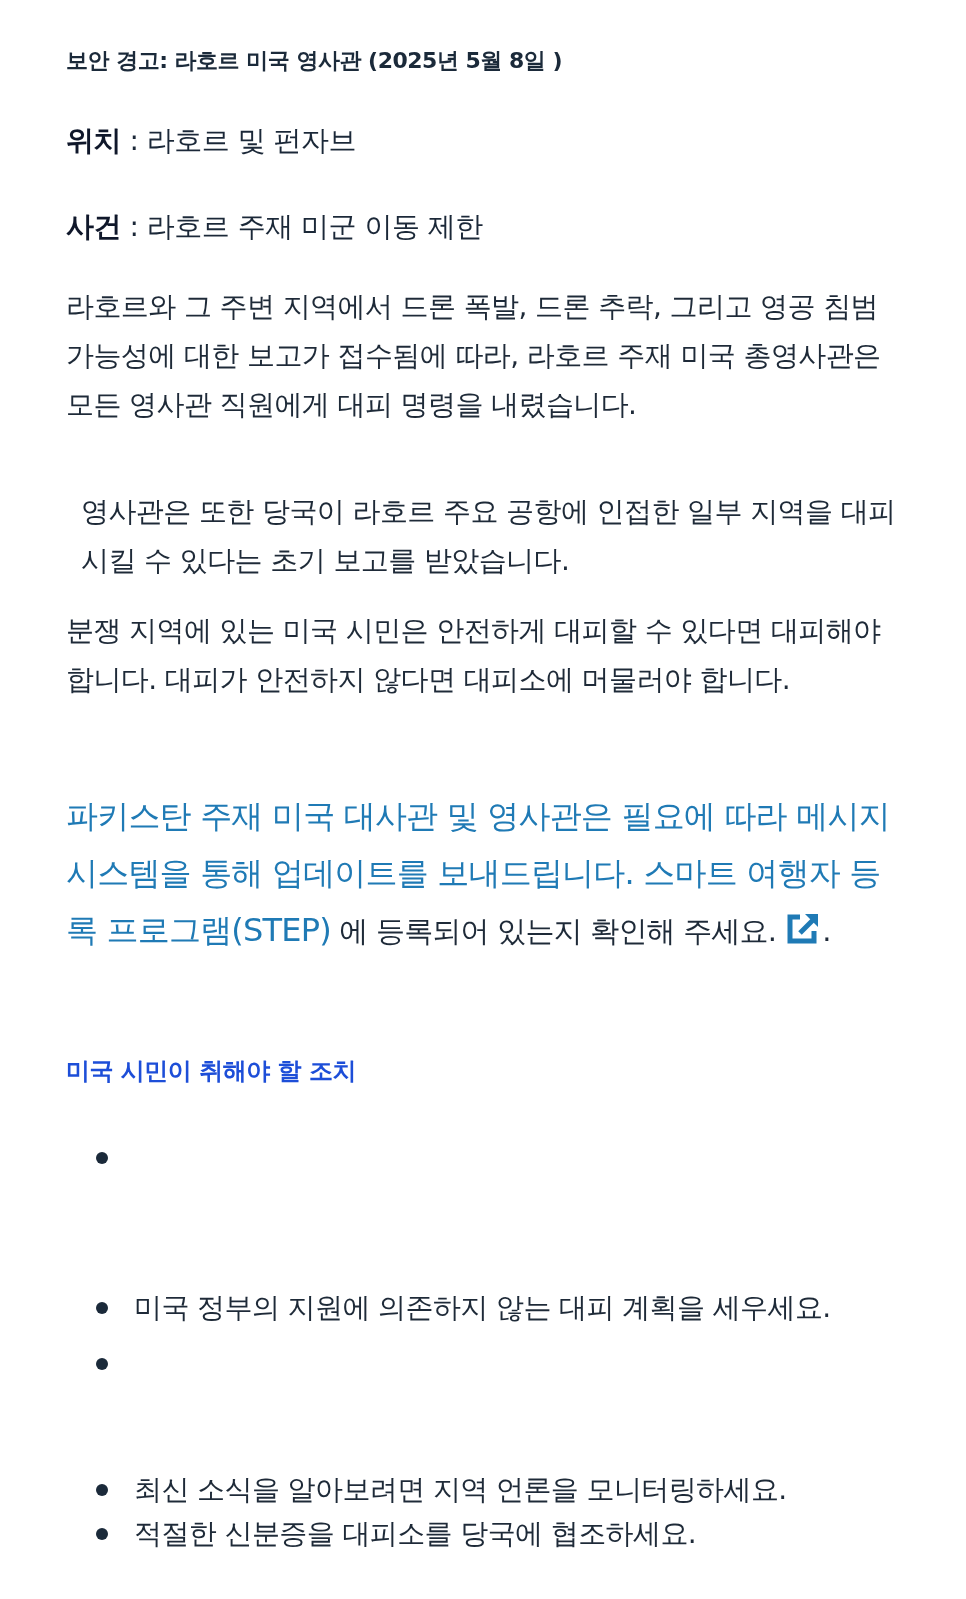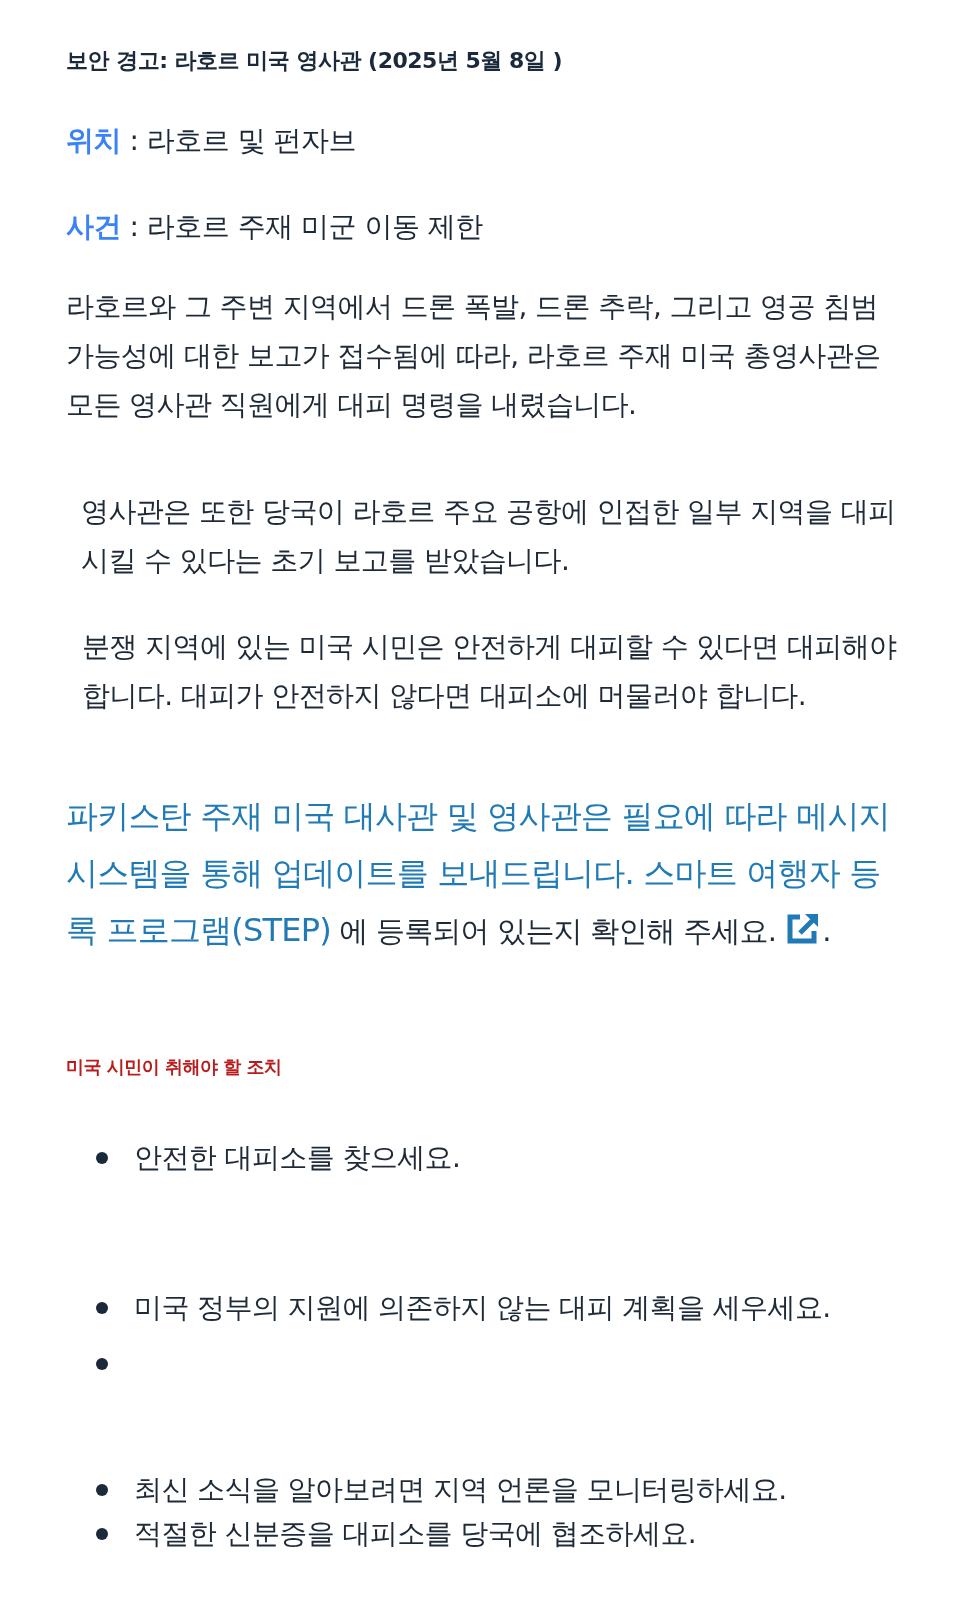--- a/index.html
+++ b/index.html
@@ -8,35 +8,35 @@
     font-family: "DejaVu Sans", "Liberation Sans", sans-serif;
     color:#1b2838;
   }
   .page { position:relative; padding:0 66px; }
   .title {
     position:absolute; left:66px; top:46px;
     font-size:22px; font-weight:bold; color:#1b2a3a; letter-spacing:-0.5px;
     white-space:nowrap;
   }
   .meta { position:absolute; left:66px; font-size:28px; white-space:nowrap; letter-spacing:-0.5px; }
-  .meta b { font-weight:bold; color:#3b82f6;margin-top:40px; }
+  .meta b { font-weight:bold; color:#0f172a;margin-top:40px; }
   .para {
     position:absolute; left:66px; width:830px;
     font-size:28px; line-height:49px; letter-spacing:-0.6px; color:#1e2a38;
   }
   .link-para {
     position:absolute; left:66px; width:840px;
     font-size:32px; line-height:57px; letter-spacing:-0.8px; color:#1e2a38;
   }
   .link { color:#1f7ab5; text-decoration:none; }
   .link-tail { font-size:29px; }
   .ext-icon { display:inline-block; vertical-align:-6px; width:38px; height:38px; margin-left:8px; }
   .heading {
     position:absolute; left:66px; top:1055px;
-    font-size:18px; font-weight:bold; color:#b91c1c; letter-spacing:-0.5px;
+    font-size:24px; font-weight:bold; color:#1d4ed8; letter-spacing:-0.5px;
   }
   ul.actions { position:absolute; left:66px; top:0; margin:0; padding:0; list-style:none; width:820px; }
   ul.actions li {
     position:absolute; left:0; width:800px;
     padding-left:68px; font-size:28px; line-height:45px; letter-spacing:-0.6px; color:#1e2a38;
   }
   .bullet {
     position:absolute; left:30px; top:17px; width:12px; height:12px; border-radius:50%; background:#1b2a3a;
   }
 </style>
@@ -50,33 +50,33 @@
   <div class="meta" style="top:122px;">
     <b>위치</b><span> : 라호르 및 펀자브</span>
   </div>
 
   <div class="meta" style="top:208px;">
     <b>사건</b><span> : 라호르 주재 미군 이동 제한</span>
   </div>
 
   <p class="para" style="top:282px;margin:0;">라호르와 그 주변 지역에서 드론 폭발, 드론 추락, 그리고 영공 침범 가능성에 대한 보고가 접수됨에 따라, 라호르 주재 미국 총영사관은 모든 영사관 직원에게 대피 명령을 내렸습니다.</p>
   <p class="para" style="top:472px;margin:15px;">영사관은 또한 당국이 라호르 주요 공항에 인접한 일부 지역을 대피시킬 수 있다는 초기 보고를 받았습니다.</p>
-  <p class="para" style="top:606px;margin:16px;">분쟁 지역에 있는 미국 시민은 안전하게 대피할 수 있다면 대피해야 합니다. 대피가 안전하지 않다면 대피소에 머물러야 합니다.</p>
+  <p class="para" style="top:606px;margin:0;">분쟁 지역에 있는 미국 시민은 안전하게 대피할 수 있다면 대피해야 합니다. 대피가 안전하지 않다면 대피소에 머물러야 합니다.</p>
 
   <p class="link-para" style="top:788px;margin:0;">
     <a class="link" href="#">파키스탄 주재 미국 대사관 및 영사관은 필요에 따라 메시지 시스템을 통해 업데이트를 보내드립니다. 스마트 여행자 등록 프로그램(STEP)</a><span class="link-tail"> 에 등록되어 있는지 확인해 주세요.</span><span class="ext-icon"><svg viewBox="0 0 38 38" width="38" height="38">
           <path d="M16 8 H6 V32 H30 V22" fill="none" stroke="#1f7ab5" stroke-width="5"></path>
           <path d="M16 24 L30 10" stroke="#1f7ab5" stroke-width="5" fill="none"></path>
           <path d="M21 5 H34 V18 Z" fill="#1f7ab5"></path>
         </svg></span><span class="link-tail">.</span>
   </p>
 
   <div class="heading">미국 시민이 취해야 할 조치</div>
 
   <ul class="actions">
-    <li style="top:1135px;"><span class="bullet"></span><span>안전한 대피소를 찾으세요.</span></li>
+    <li style="top:1135px;"><span class="bullet"></span></li>
     <li style="top:1285px;"><span class="bullet"></span><span>미국 정부의 지원에 의존하지 않는 대피 계획을 세우세요.</span></li>
     <li style="top:1341px;"><span class="bullet"></span></li>
     <li style="top:1467px;"><span class="bullet"></span><span>최신 소식을 알아보려면 지역 언론을 모니터링하세요.</span></li>
     <li style="top:1511px;"><span class="bullet"></span><span>적절한 신분증을 대피소를 당국에 협조하세요.</span></li>
   </ul>
 
 </div>
 
 </body></html>

